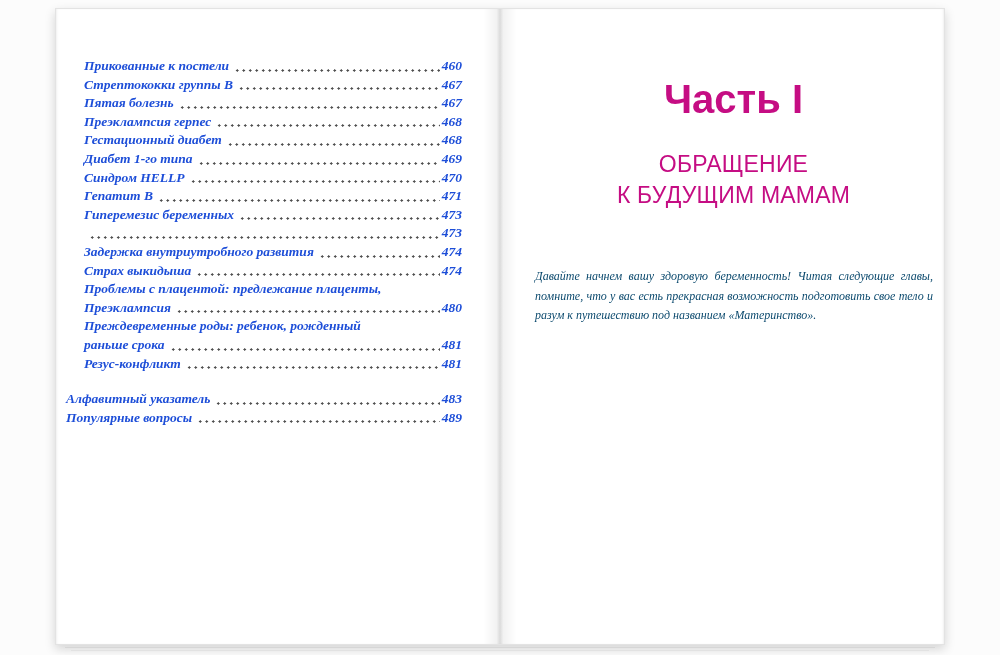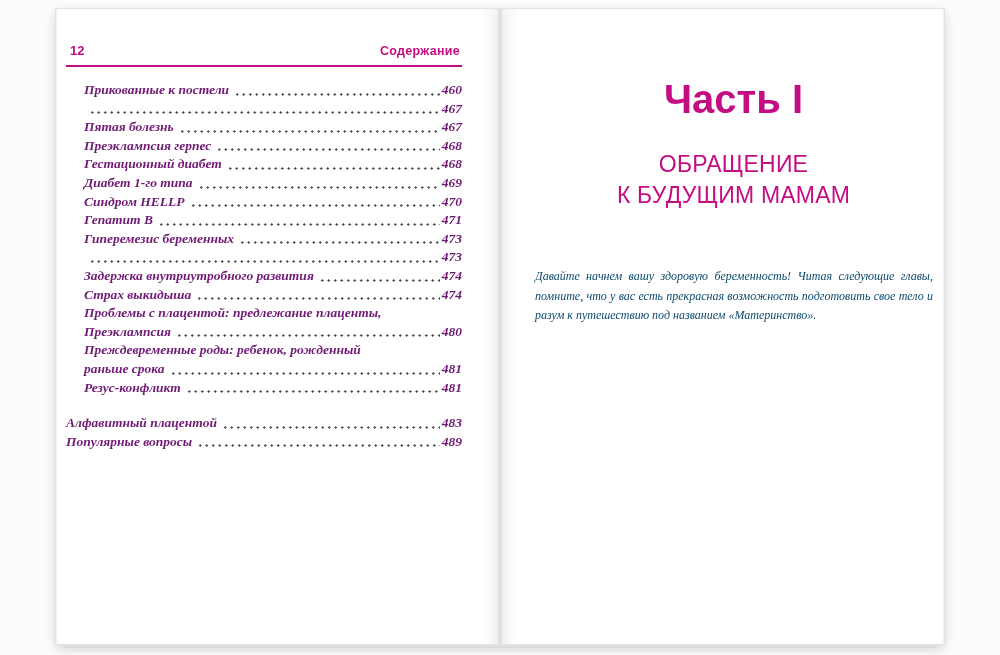--- a/index.html
+++ b/index.html
@@ -38,21 +38,21 @@
     font-weight: bold; font-size: 13px;
     border-bottom: 2px solid var(--accent);
     padding: 0 2px 7px 4px;
   }
   .toc-header .running-head { font-size: 12.5px; letter-spacing: 0.3px; }
 
   .toc-list { margin-top: 14px; }
   .toc-list.main .toc-entry { padding-left: 18px; }
   .toc-list.footer { margin-top: 17px; }
 
-  .toc-entry { font-style: italic; font-weight: 600; font-size: 13.5px; color: #701a75; }
+  .toc-entry { font-style: italic; font-weight: 600; font-size: 13.5px; color: #1d4ed8; }
   .toc-line { display: flex; height: 18.6px; align-items: baseline; line-height: 18.6px; }
   .toc-label { white-space: nowrap; }
   .toc-dots {
     flex: 1; align-self: stretch; margin: 0 2px 0 5px;
     background-image: radial-gradient(circle, #4f4f4f 1px, transparent 1.35px);
     background-size: 6.5px 5px; background-position: left bottom 3px; background-repeat: repeat-x;
   }
   .toc-page { white-space: nowrap; font-style: italic; }
 
   
@@ -74,34 +74,31 @@
     text-align: justify; color: #0c4a6e;
     width: 398px;
   }
 </style>
 </head>
 <body>
 
 <div class="spread">
 
   <div class="page left">
-    <div class="toc-header">
-      <span class="page-number">12</span>
-      <span class="running-head">Содержание</span>
-    </div>
     <div class="toc-list main">
         <div class="toc-entry">
           <div class="toc-line">
             <span class="toc-label">Прикованные к постели</span>
             <span class="toc-dots"></span>
             <span class="toc-page">460</span>
           </div>
         </div>
         <div class="toc-entry">
           <div class="toc-line">
+            <span class="toc-label">Стрептококки группы В</span>
             <span class="toc-dots"></span>
             <span class="toc-page">467</span>
           </div>
         </div>
         <div class="toc-entry">
           <div class="toc-line">
             <span class="toc-label">Пятая болезнь</span>
             <span class="toc-dots"></span>
             <span class="toc-page">467</span>
           </div>
@@ -194,21 +191,21 @@
           <div class="toc-line">
             <span class="toc-label">Резус-конфликт</span>
             <span class="toc-dots"></span>
             <span class="toc-page">481</span>
           </div>
         </div>
       </div>
     <div class="toc-list footer">
         <div class="toc-entry">
           <div class="toc-line">
-            <span class="toc-label">Алфавитный плацентой</span>
+            <span class="toc-label">Алфавитный указатель</span>
             <span class="toc-dots"></span>
             <span class="toc-page">483</span>
           </div>
         </div>
         <div class="toc-entry">
           <div class="toc-line">
             <span class="toc-label">Популярные вопросы</span>
             <span class="toc-dots"></span>
             <span class="toc-page">489</span>
           </div>

